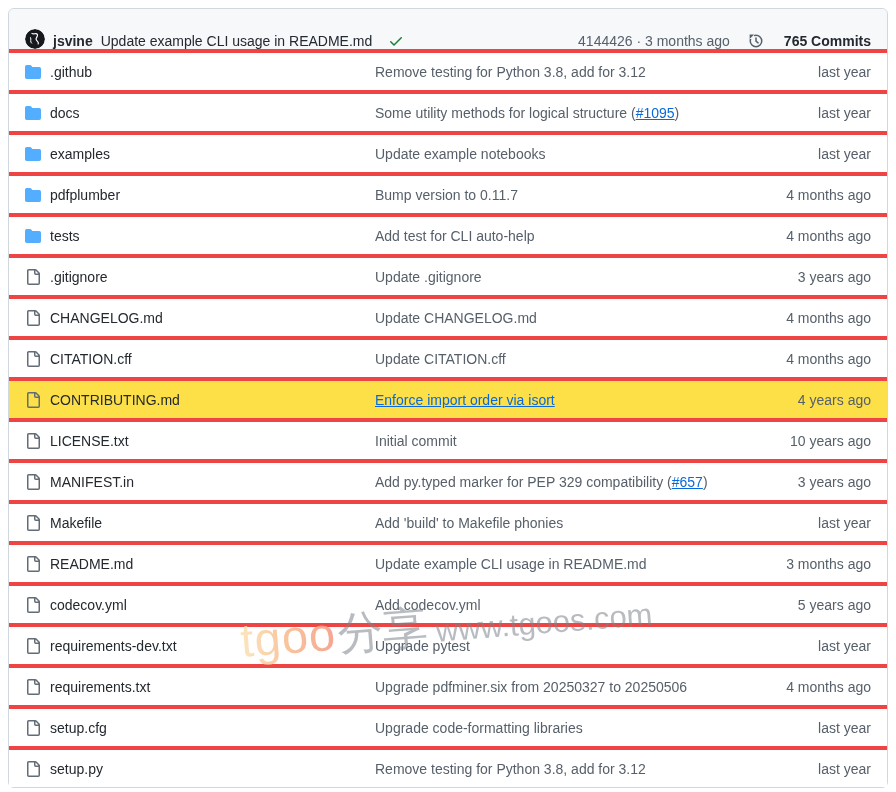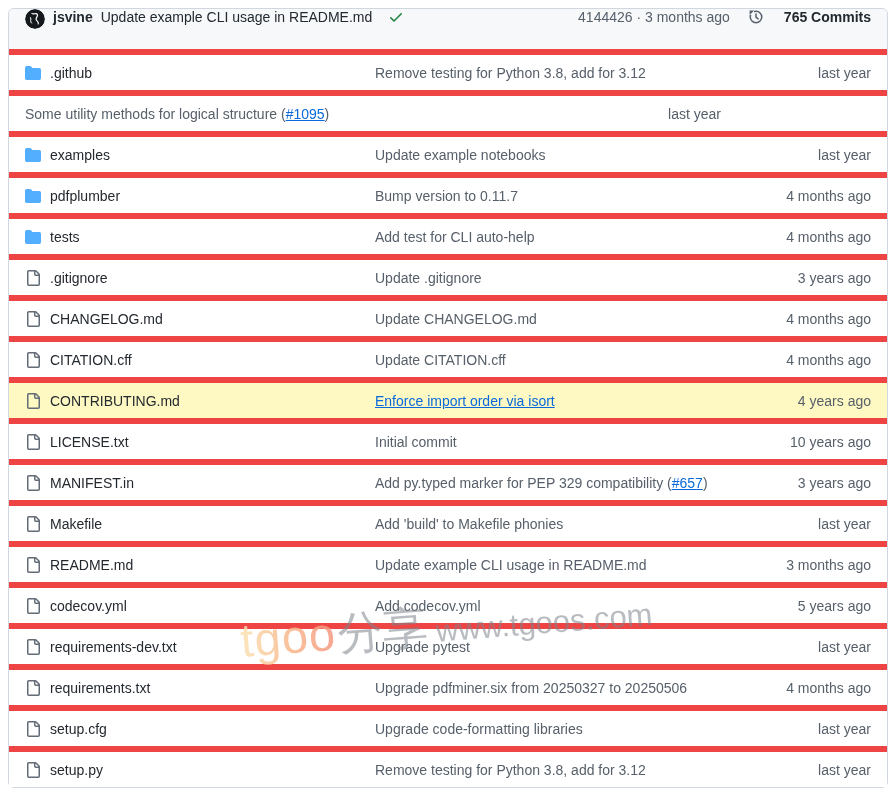--- a/index.html
+++ b/index.html
@@ -6,39 +6,39 @@
   html, body { width: 896px; height: 792px; background: #ffffff; overflow: hidden; }
   body { font-family: "Liberation Sans", sans-serif; font-size: 14px; color: #24292f; position: relative; }
 
   .file-box {
     position: absolute; left: 8px; top: 8px; width: 880px;
     border: 1px solid #d0d7de; border-radius: 6px; background: #fff;
   }
 
   
   .commit-header {
-    display: flex; align-items: flex-start; gap: 8px;
+    display: flex; align-items: flex-end; gap: 8px;
     height: 40px; padding: 0 16px;
     background: #f6f8fa; border-radius: 6px 6px 0 0;
   }
   .avatar { width: 20px; height: 20px; border-radius: 50%; overflow: hidden; flex: none; cursor: pointer; }
   .author-name { font-weight: 700; color: #24292f; text-decoration: none; cursor: pointer; }
   .head-msg { color: #24292f; text-decoration: none; cursor: pointer; white-space: nowrap; }
   .head-check { margin-left: 8px; display: flex; align-items: center; cursor: pointer; }
   .head-right { margin-left: auto; display: flex; align-items: center; gap: 18px; }
   .commit-meta { color: #57606a; cursor: pointer; }
   .commits-link { display: flex; align-items: center; gap: 20px; color: #24292f; font-weight: 700; text-decoration: none; cursor: pointer; }
 
   
   .row {
     display: grid; grid-template-columns: 350px 1fr 150px; align-items: center;
     height: 41px; padding: 8px 16px;
-    border-top: 6px solid #ef4444; background: #fff; cursor: pointer;
+    border-top: 4px solid #ef4444; background: #fff; cursor: pointer;
   }
-  .row.highlight { background: #fef9c3; }
+  .row.highlight { background: #fde047; }
   .name-cell { display: flex; align-items: center; gap: 9px; overflow: hidden; }
   .row-icon { width: 16px; height: 16px; flex: none; display: flex; }
   .row-icon svg { width: 16px; height: 16px; display: block; }
   .file-name { color: #24292f; text-decoration: none; white-space: nowrap; }
   .msg-cell { overflow: hidden; }
   .commit-msg { color: #57606a; text-decoration: none; white-space: nowrap; overflow: hidden; text-overflow: ellipsis; display: block; }
   .commit-msg .mlink { color: #0969da; text-decoration: underline; }
   .commit-msg .mlink.underlined { }
   .time-cell { text-align: right; color: #57606a; white-space: nowrap; }
 
@@ -123,20 +123,28 @@
     </div>
     <div class="cell msg-cell">
       <a class="commit-msg">
         <span class="mpre">Remove testing for Python 3.8, add for 3.12</span><span class="mlink"></span><span class="mpost"></span>
       </a>
     </div>
     <div class="cell time-cell">last year</div>
   </div>
 
   <div class="row">
+    <div class="cell name-cell">
+      <span class="row-icon">
+            <svg width="16" height="16">
+              <use href="#icon-folder"></use>
+            </svg>
+          </span>
+      <a class="file-name">docs</a>
+    </div>
     <div class="cell msg-cell">
       <a class="commit-msg">
         <span class="mpre">Some utility methods for logical structure (</span><span class="mlink">#1095</span><span class="mpost">)</span>
       </a>
     </div>
     <div class="cell time-cell">last year</div>
   </div>
 
   <div class="row">
     <div class="cell name-cell">

